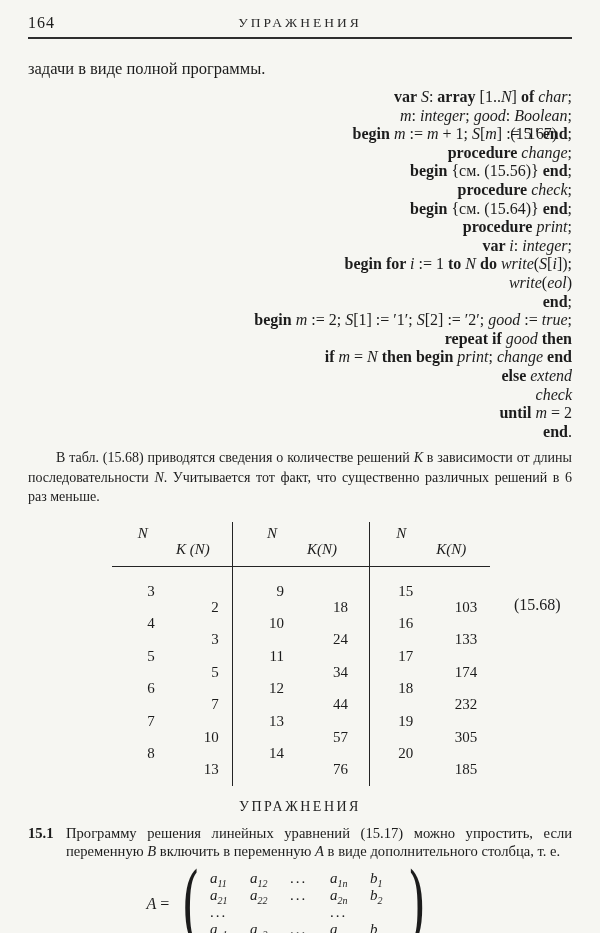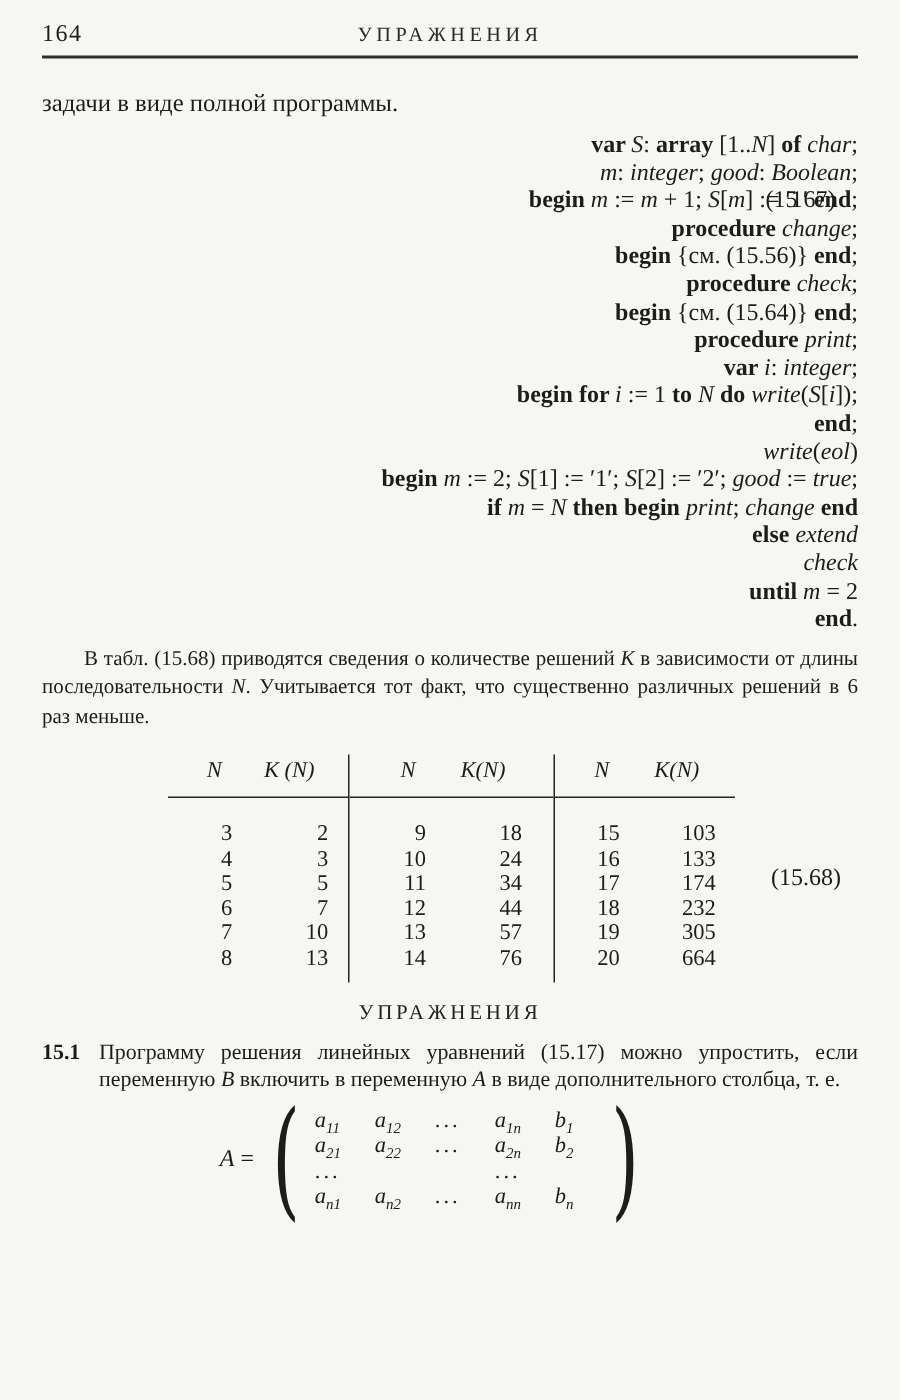--- a/index.html
+++ b/index.html
@@ -45,21 +45,21 @@
   .tgroup{display:flex;flex-direction:column;padding:2px 0 8px 0;}
   .tgroup:nth-child(1){width:120px;}
   .tgroup:nth-child(2){width:137px;border-left:1.5px solid #242424;border-right:1.5px solid #242424;}
   .tgroup:nth-child(3){width:120px;}
   .trow{display:flex;justify-content:center;font-size:15px;line-height:16.4px;}
   .thead{line-height:18px;padding-bottom:8px;}
   .thead span{text-align:center;font-style:italic;}
   .trule{border-bottom:1.5px solid #242424;margin:0;}
   .tbody{padding-top:16px;}
   .cn{width:42px;text-align:right;padding-right:6px;}
-  .ck{width:58px;text-align:right;padding-right:12px;}
+  .ck{width:58px;text-align:right;padding-right:12px;margin-top:16px;}
   .thead .cn,.thead .ck{text-align:center;padding-right:0;}
   .tlabel{position:absolute;left:402px;top:74px;font-size:16px;white-space:nowrap;}
 
   
   .exhead{margin-top:13px;text-align:center;font-size:14px;letter-spacing:2.5px;color:#222;}
   .exercise{display:flex;margin-top:9px;font-size:14.6px;line-height:18px;}
   .exnum{font-weight:700;width:34px;flex:none;}
   .extext{flex:1;text-align:justify;padding-left:4px;font-family:Liberation Serif, serif;}
 
   
@@ -97,23 +97,24 @@
         <div class="code-line ind0"><span class="kw">var </span><span class="it">S</span><span>: </span><span class="kw">array </span><span>[1..</span><span class="it">N</span><span>] </span><span class="kw">of </span><span class="it">char</span><span>;</span></div>
         <div class="code-line ind1"><span class="it">m</span><span>: </span><span class="it">integer</span><span>; </span><span class="it">good</span><span>: </span><span class="it">Boolean</span><span>;</span></div>
         <div class="code-line ind1"><span class="kw">begin </span><span class="it">m</span><span> := </span><span class="it">m</span><span> + 1; </span><span class="it">S</span><span>[</span><span class="it">m</span><span>] := ′1′ </span><span class="kw">end</span><span>;</span></div>
         <div class="code-line ind0"><span class="kw">procedure </span><span class="it">change</span><span>;</span></div>
         <div class="code-line ind1"><span class="kw">begin </span><span>{см. (15.56)} </span><span class="kw">end</span><span>;</span></div>
         <div class="code-line ind0"><span class="kw">procedure </span><span class="it">check</span><span>;</span></div>
         <div class="code-line ind1"><span class="kw">begin </span><span>{см. (15.64)} </span><span class="kw">end</span><span>;</span></div>
         <div class="code-line ind0"><span class="kw">procedure </span><span class="it">print</span><span>;</span></div>
         <div class="code-line ind1"><span class="kw">var </span><span class="it">i</span><span>: </span><span class="it">integer</span><span>;</span></div>
         <div class="code-line ind1"><span class="kw">begin for </span><span class="it">i</span><span> := 1 </span><span class="kw">to </span><span class="it">N</span><span> </span><span class="kw">do </span><span class="it">write</span><span>(</span><span class="it">S</span><span>[</span><span class="it">i</span><span>]);</span></div>
+        <div class="code-line ind2"><span class="it">write</span><span>(</span><span class="it">eol</span><span>)</span></div>
         <div class="code-line ind1"><span class="kw">end</span><span>;</span></div>
-        <div class="code-line ind2"><span class="it">write</span><span>(</span><span class="it">eol</span><span>)</span></div>
         <div class="code-line ind0"><span class="kw">begin </span><span class="it">m</span><span> := 2; </span><span class="it">S</span><span>[1] := ′1′; </span><span class="it">S</span><span>[2] := ′2′; </span><span class="it">good</span><span> := </span><span class="it">true</span><span>;</span></div>
+        <div class="code-line ind1"><span class="kw">repeat if </span><span class="it">good</span><span> </span><span class="kw">then</span></div>
         <div class="code-line ind3"><span class="kw">if </span><span class="it">m</span><span> = </span><span class="it">N</span><span> </span><span class="kw">then begin </span><span class="it">print</span><span>; </span><span class="it">change</span><span> </span><span class="kw">end</span></div>
         <div class="code-line ind3"><span class="kw">else </span><span class="it">extend</span></div>
         <div class="code-line ind2"><span class="it">check</span></div>
         <div class="code-line ind1"><span class="kw">until </span><span class="it">m</span><span> = 2</span></div>
         <div class="code-line ind0"><span class="kw">end</span><span>.</span></div>
       </div>
     <span class="eqlabel">(15 67)</span>
   </div>
 
   <div class="note">
@@ -210,21 +211,21 @@
             <div class="trow">
               <span class="cn">18</span>
               <span class="ck">232</span>
             </div>
             <div class="trow">
               <span class="cn">19</span>
               <span class="ck">305</span>
             </div>
             <div class="trow">
               <span class="cn">20</span>
-              <span class="ck">664</span>
+              <span class="ck">185</span>
             </div>
           </div>
         </div>
       </div>
     <span class="tlabel">(15.68)</span>
   </div>
 
   <div class="exhead">УПРАЖНЕНИЯ</div>
 
   <div class="exercise">

